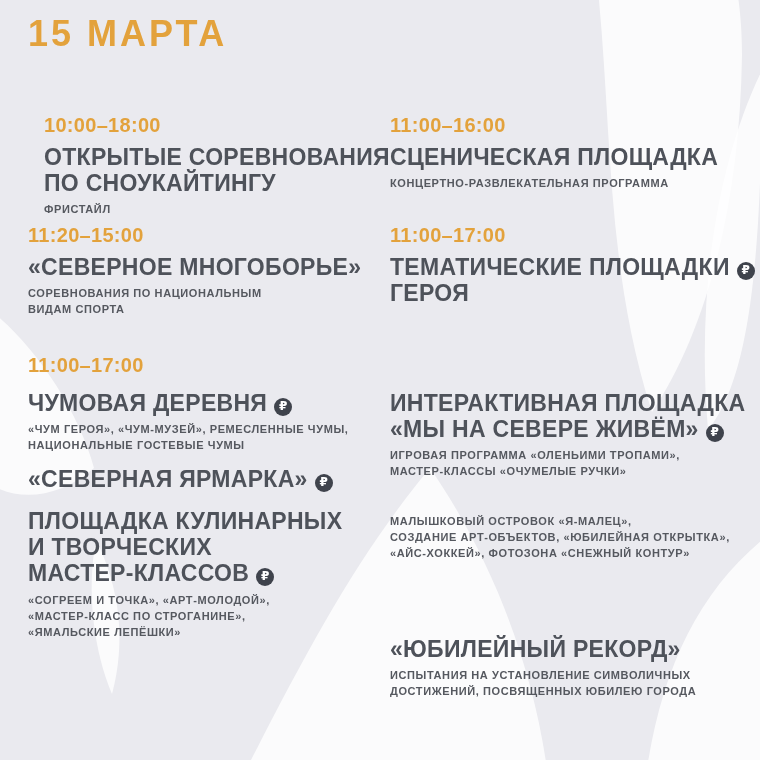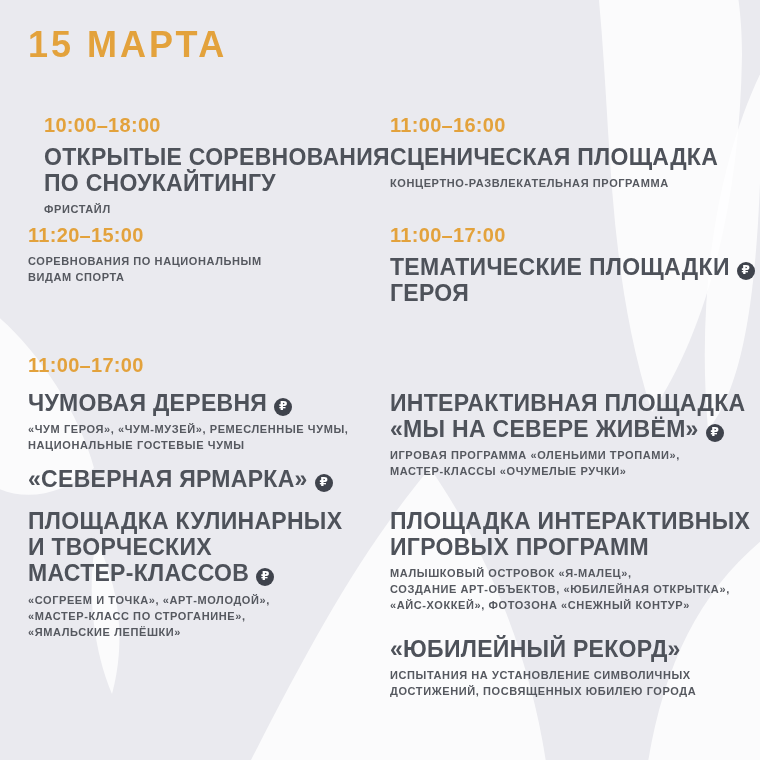--- a/index.html
+++ b/index.html
@@ -5,21 +5,21 @@
   html,body{margin:0;padding:0;}
   .canvas{
     position:relative;
     width:760px;height:760px;
     background:#EAEAEF;
     overflow:hidden;
     font-family:"Liberation Sans","DejaVu Sans",sans-serif;
   }
   .bg-decor{position:absolute;top:0;left:0;width:760px;height:760px;}
   .date-title{
-    position:absolute;left:28px;top:24px;
+    position:absolute;left:28px;top:13px;
     font-size:36px;font-weight:700;letter-spacing:3px;
     color:#E3A23C;
   }
   .event{position:absolute;}
   .time{
     color:#E3A23C;font-size:20px;font-weight:700;
     letter-spacing:0.3px;margin-bottom:7px;
   }
   .title{
     color:#4E525A;font-size:23px;font-weight:700;
@@ -60,20 +60,21 @@
 
   <div class="event" style="left:44px;top:114px;width:350px">
     <div class="time">10:00–18:00</div>
     <div class="title"><span class="title-text">ОТКРЫТЫЕ СОРЕВНОВАНИЯ
 ПО СНОУКАЙТИНГУ</span></div>
     <div class="sub">ФРИСТАЙЛ</div>
   </div>
 
   <div class="event" style="left:28px;top:224px;width:350px">
     <div class="time">11:20–15:00</div>
+    <div class="title"><span class="title-text">«СЕВЕРНОЕ МНОГОБОРЬЕ»</span></div>
     <div class="sub">СОРЕВНОВАНИЯ ПО НАЦИОНАЛЬНЫМ
 ВИДАМ СПОРТА</div>
   </div>
 
   <div class="event" style="left:28px;top:354px">
     <div class="time">11:00–17:00</div>
   </div>
 
   <div class="event" style="left:28px;top:390px;width:360px">
     <div class="title"><span class="title-text">ЧУМОВАЯ ДЕРЕВНЯ</span><span class="paid">₽</span></div>
@@ -110,22 +111,20 @@
   </div>
 
   <div class="event" style="left:390px;top:390px;width:365px">
     <div class="title"><span class="title-text">ИНТЕРАКТИВНАЯ ПЛОЩАДКА
 «МЫ НА СЕВЕРЕ ЖИВЁМ»</span><span class="paid">₽</span></div>
     <div class="sub">ИГРОВАЯ ПРОГРАММА «ОЛЕНЬИМИ ТРОПАМИ»,
 МАСТЕР-КЛАССЫ «ОЧУМЕЛЫЕ РУЧКИ»</div>
   </div>
 
   <div class="event" style="left:390px;top:508px;width:370px">
-    <div class="title"><span class="title-text">ПЛОЩАДКА ИНТЕРАКТИВНЫХ
-ИГРОВЫХ ПРОГРАММ</span></div>
     <div class="sub">МАЛЫШКОВЫЙ ОСТРОВОК «Я-МАЛЕЦ»,
 СОЗДАНИЕ АРТ-ОБЪЕКТОВ, «ЮБИЛЕЙНАЯ ОТКРЫТКА»,
 «АЙС-ХОККЕЙ», ФОТОЗОНА «СНЕЖНЫЙ КОНТУР»</div>
   </div>
 
   <div class="event" style="left:390px;top:636px;width:370px">
     <div class="title"><span class="title-text">«ЮБИЛЕЙНЫЙ РЕКОРД»</span></div>
     <div class="sub">ИСПЫТАНИЯ НА УСТАНОВЛЕНИЕ СИМВОЛИЧНЫХ
 ДОСТИЖЕНИЙ, ПОСВЯЩЕННЫХ ЮБИЛЕЮ ГОРОДА</div>
   </div>

